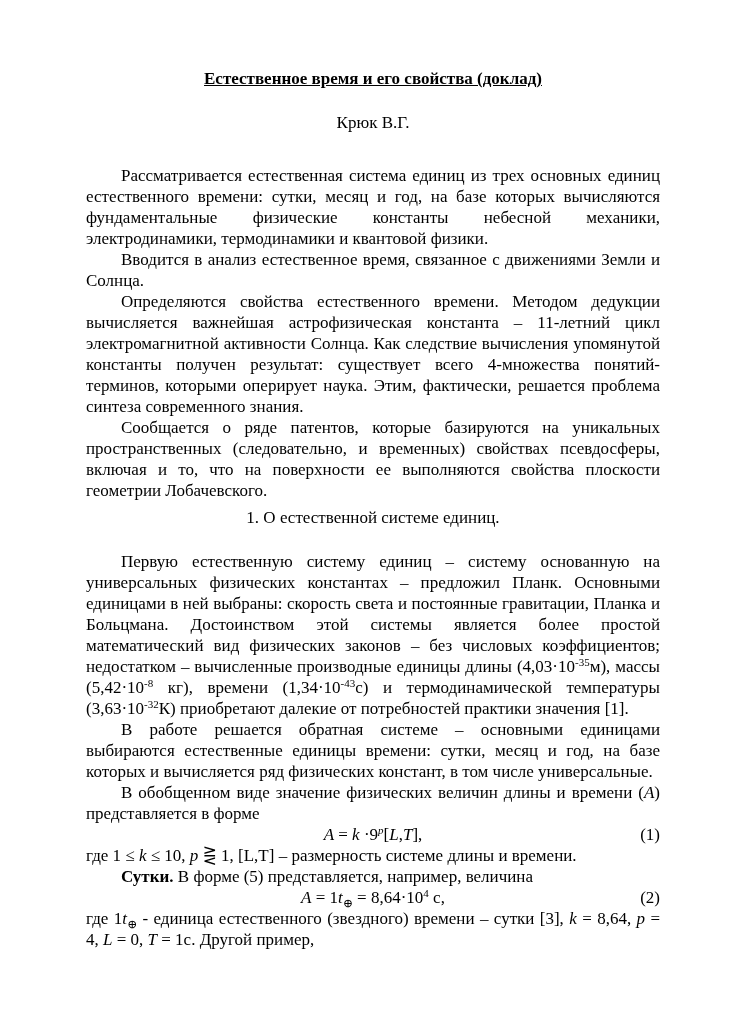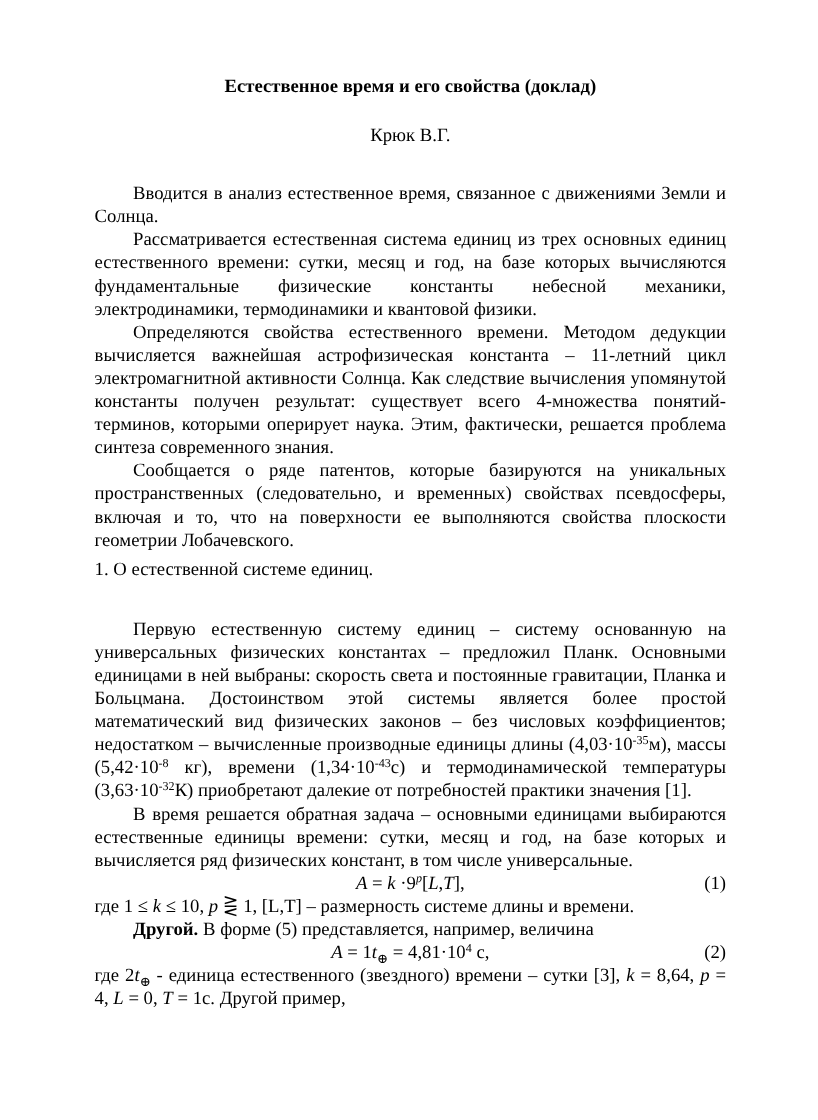--- a/index.html
+++ b/index.html
@@ -17,32 +17,34 @@
     padding: 68px 84px 0 86px;
     font-family: "Liberation Serif", "DejaVu Serif", "DejaVu Sans", serif;
     font-size: 17px;
     line-height: 21px;
     overflow: hidden;
   }
   .doc-title {
     text-align: center;
     font-weight: bold;
     margin: 0 0 23px 0;
+    text-decoration: underline;
   }
   .doc-author {
     text-align: center;
     margin: 16px 0 32px 0;
   }
   .para {
     text-align: justify;
     margin: 0;
   }
   .para.indent { text-indent: 35px; }
   .section-heading {
-    margin: 6px 0 33px 0;
+    text-align: center;
+    margin: 6px 0 23px 0;
   }
   .formula-line {
     position: relative;
     text-align: center;
     margin: 0;
   }
   .formula-number {
     position: absolute;
     right: 0;
     top: 0;
@@ -64,26 +66,27 @@
     top: 4px;
   }
 </style>
 </head>
 <body>
 
 <div class="page">
   <div class="doc-title">Естественное время и его свойства (доклад)</div>
   <div class="doc-author">Крюк В.Г.</div>
   <div id="doc-body">
+      <p class="para indent"><span>Рассматривается естественная система единиц из трех основных единиц естественного времени: сутки, месяц и год, на базе которых вычисляются фундаментальные физические константы небесной механики, электродинамики, термодинамики и квантовой физики.</span></p>
       <p class="para indent"><span>Вводится в анализ естественное время, связанное с движениями Земли и Солнца.</span></p>
-      <p class="para indent"><span>Рассматривается естественная система единиц из трех основных единиц естественного времени: сутки, месяц и год, на базе которых вычисляются фундаментальные физические константы небесной механики, электродинамики, термодинамики и квантовой физики.</span></p>
       <p class="para indent"><span>Определяются свойства естественного времени. Методом дедукции вычисляется важнейшая астрофизическая константа – 11-летний цикл электромагнитной активности Солнца. Как следствие вычисления упомянутой константы получен результат: существует всего 4-множества понятий-терминов, которыми оперирует наука. Этим, фактически, решается проблема синтеза современного знания.</span></p>
       <p class="para indent"><span>Сообщается о ряде патентов, которые базируются на уникальных пространственных (следовательно, и временных) свойствах псевдосферы, включая и то, что на поверхности ее выполняются свойства плоскости геометрии Лобачевского.</span></p>
       <div class="section-heading">1. О естественной системе единиц.</div>
       <p class="para indent"><span>Первую естественную систему единиц – систему основанную на универсальных физических константах – предложил Планк. Основными единицами в ней выбраны: скорость света и постоянные гравитации, Планка и Больцмана. Достоинством этой системы является более простой математический вид физических законов – без числовых коэффициентов; недостатком – вычисленные производные единицы длины (4,03·10</span><sup class="s">-35</sup><span>м), массы (5,42·10</span><sup class="s">-8</sup><span> кг), времени (1,34·10</span><sup class="s">-43</sup><span>с) и термодинамической температуры (3,63·10</span><sup class="s">-32</sup><span>К) приобретают далекие от потребностей практики значения [1].</span></p>
-      <p class="para indent"><span>В время решается обратная задача – основными единицами выбираются естественные единицы времени: сутки, месяц и год, на базе которых и вычисляется ряд физических констант, в том числе универсальные.</span></p>
+      <p class="para indent"><span>В работе решается обратная системе – основными единицами выбираются естественные единицы времени: сутки, месяц и год, на базе которых и вычисляется ряд физических констант, в том числе универсальные.</span></p>
+      <p class="para indent"><span>В обобщенном виде значение физических величин длины и времени (</span><span class="i">A</span><span>) представляется в форме</span></p>
       <div class="formula-line"><span><span class="i">A</span><span> = </span><span class="i">k</span><span> ·9</span><sup class="s i">p</sup><span>[</span><span class="i">L</span><span>,</span><span class="i">T</span><span>],</span></span><span class="formula-number">(1)</span></div>
       <p class="para"><span>где 1 ≤ </span><span class="i">k</span><span> ≤ 10, </span><span class="i">p</span><span> ⋛ 1, [L,T] – размерность системе длины и времени.</span></p>
-      <p class="para indent"><span class="b">Другой.</span><span> В форме (5) представляется, например, величина</span></p>
-      <div class="formula-line"><span><span class="i">A</span><span> = 1</span><span class="i">t</span><sub class="s">⊕</sub><span> = 4,81·10</span><sup class="s">4</sup><span> с,</span></span><span class="formula-number">(2)</span></div>
-      <p class="para"><span>где 2</span><span class="i">t</span><sub class="s">⊕</sub><span> - единица естественного (звездного) времени – сутки [3], </span><span class="i">k</span><span> = 8,64, </span><span class="i">p</span><span> = 4, </span><span class="i">L</span><span> = 0, </span><span class="i">T</span><span> = 1с. Другой пример,</span></p>
+      <p class="para indent"><span class="b">Сутки.</span><span> В форме (5) представляется, например, величина</span></p>
+      <div class="formula-line"><span><span class="i">A</span><span> = 1</span><span class="i">t</span><sub class="s">⊕</sub><span> = 8,64·10</span><sup class="s">4</sup><span> с,</span></span><span class="formula-number">(2)</span></div>
+      <p class="para"><span>где 1</span><span class="i">t</span><sub class="s">⊕</sub><span> - единица естественного (звездного) времени – сутки [3], </span><span class="i">k</span><span> = 8,64, </span><span class="i">p</span><span> = 4, </span><span class="i">L</span><span> = 0, </span><span class="i">T</span><span> = 1с. Другой пример,</span></p>
     </div>
 </div>
 
 </body></html>

